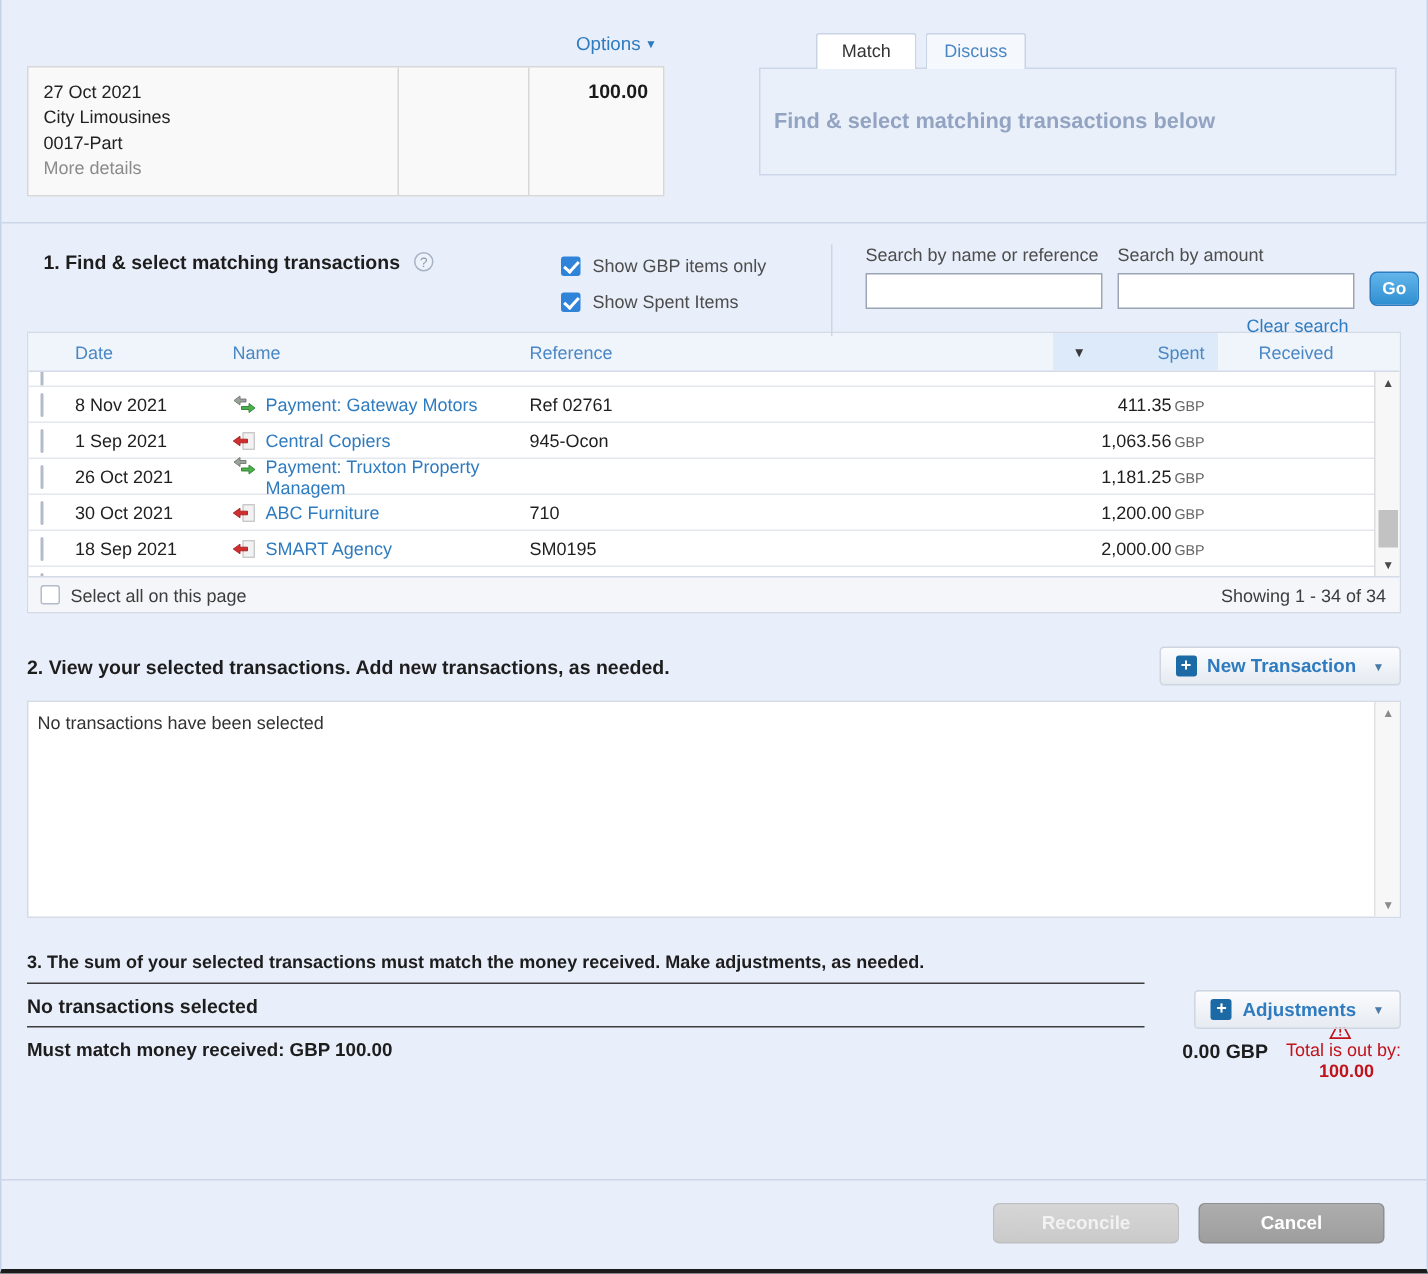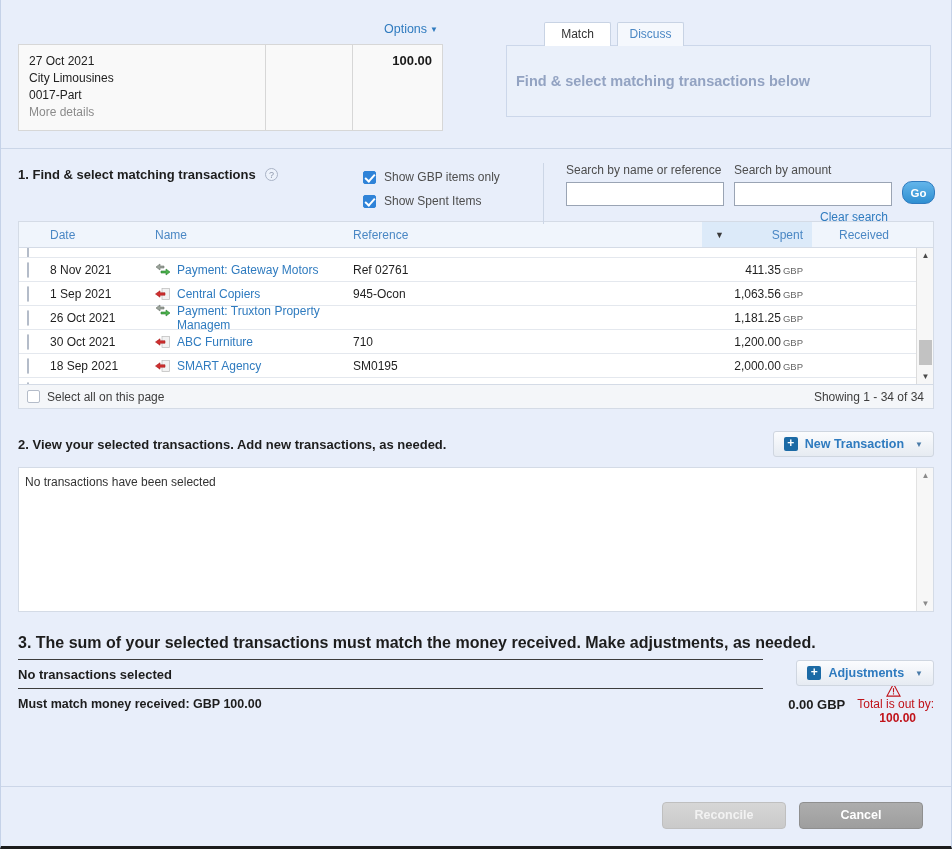--- a/index.html
+++ b/index.html
@@ -72,21 +72,21 @@
   
   .section { padding: 0 17px; }
   .sec1-head { display: flex; align-items: flex-start; padding-top: 14px; height: 72px;}
   .sec-title { font-size: 13px; font-weight: bold; color: #1d1d1d; }
   .help-icon {
     display: inline-block; width: 13px; height: 13px; border: 1px solid #a9b3c6;
     border-radius: 50%; color: #8d97ab; font-size: 9px; line-height: 12px;
     text-align: center; margin-left: 6px; position: relative; top: -1px; cursor: pointer;
     background: #edf2fb;
   }
-  .sec1-title-wrap { flex: 0 0 345px; padding-top: 4px; }
+  .sec1-title-wrap { flex: 0 0 345px; padding-top: 4px; margin-left: 11px; }
 
   .checks { flex: 0 0 175px; padding-top: 2px; }
   .check-row { display: flex; align-items: center; height: 24px; }
   .cb {
     width: 13px; height: 13px; border-radius: 2px; margin-right: 8px;
     border: 1px solid #2f83d8; background: #2f83d8; position: relative;
     cursor: pointer; flex: 0 0 13px;
   }
   .cb::after {
     content: ""; position: absolute; left: 3px; top: 0px; width: 4px; height: 8px;
@@ -98,21 +98,21 @@
 
   .search-group { display: flex; padding-left: 22px; border-left: 1px solid #ccd6e6; margin-left: 5px;}
   .search-field { margin-right: 10px; }
   .search-label { font-size: 12px; color: #4d4d4d; display: block; margin-bottom: 5px; }
   .search-input {
     width: 158px; height: 24px; border: 1px solid #9aa4b4; background: #fff;
     font-family: "Liberation Sans", sans-serif; font-size: 12px; padding: 0 4px;
   }
   .go-wrap { padding-top: 18px; }
   .go-btn {
-    width: 33px; height: 23px; border: 1px solid #2f7bbf; border-radius: 10px;
+    width: 33px; height: 23px; border: 1px solid #2f7bbf; border-radius: 5px;
     background: linear-gradient(#63b5ea, #2f8fd1);
     color: #fff; font-size: 11.5px; font-weight: bold; cursor: pointer;
     font-family: "Liberation Sans", sans-serif;
   }
   .clear-search {
     text-align: right; font-size: 12px; color: #2f7bbf; cursor: pointer;
     margin-top: 4px; padding-right: 4px;
   }
 
   
@@ -184,21 +184,21 @@
   .sec2-empty { font-size: 12px; color: #333; padding: 7px 0 0 6px; }
   .sec2-scroll {
     position: absolute; right: 0; top: 0; width: 17px; height: 100%;
     background: #f7f7f7; border-left: 1px solid #e2e2e2;
   }
   .sec2-scroll .arrow { width: 17px; height: 15px; text-align: center; font-size: 8px; color: #8a8a8a; line-height: 15px;}
   .sec2-scroll .arrow.bot { position: absolute; bottom: 0; left: 0; }
 
   
   .sec3 { margin-top: 22px; padding: 0 17px; position: relative; }
-  .sec3-title { font-size: 16px; font-weight: bold; color: #1d1d1d; padding-bottom: 7px; }
+  .sec3-title { font-size: 12px; font-weight: bold; color: #1d1d1d; padding-bottom: 7px; }
   .sec3-line { border-top: 1px solid #3c3c3c; width: 745px; }
   .sec3-row { display: flex; align-items: center; height: 28px; width: 745px; }
   .sec3-none { font-size: 13px; font-weight: bold; color: #1d1d1d; }
   .sec3-total { display: flex; align-items: center; height: 30px; }
   .sec3-total-label { font-size: 12.5px; font-weight: bold; color: #1d1d1d; flex: 1 1 auto; }
   .sec3-total-amt { font-size: 13px; font-weight: bold; color: #1d1d1d; padding-right: 12px; white-space: nowrap;}
   .outby { display: flex; align-items: center; font-size: 12px; color: #c0131a; white-space: nowrap; flex-direction: column;}
   .warn-tri { width: 15px; height: 14px; margin-right: 4px; }
   .outby b { color: #c0131a; margin-left: 4px; }
 

